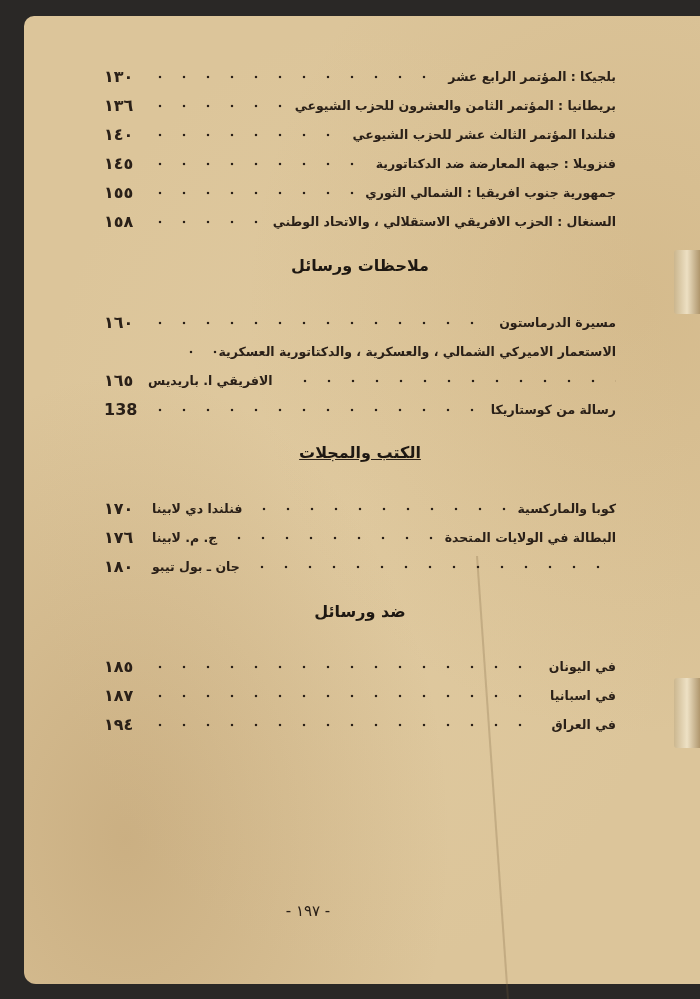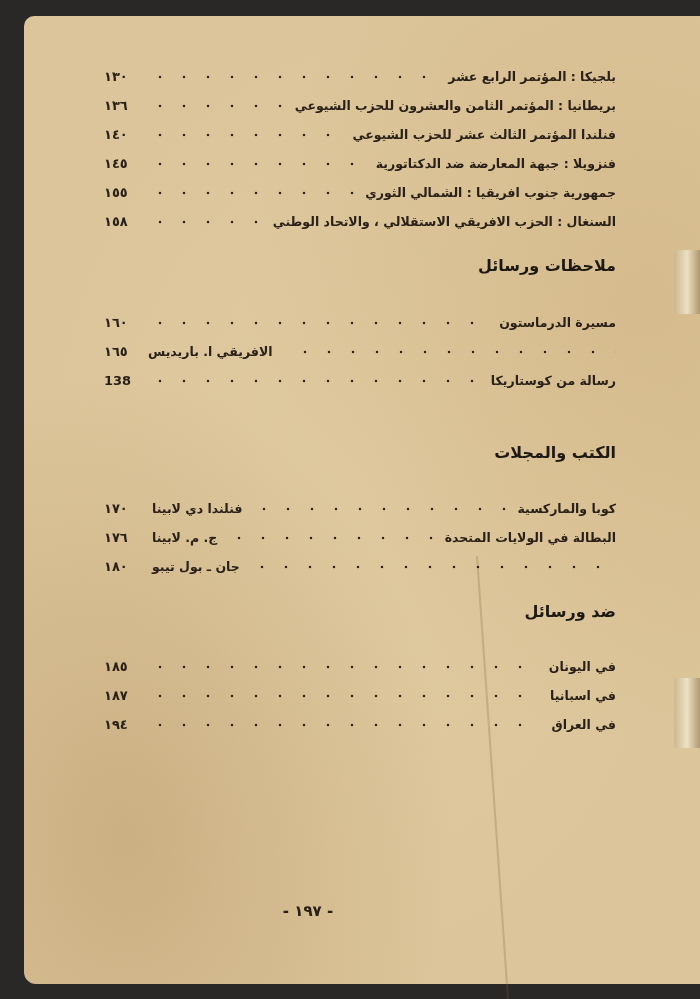--- a/index.html
+++ b/index.html
@@ -46,30 +46,30 @@
   }
   .row .title { white-space: nowrap; }
   .row .dots {
     flex: 1; margin: 0 10px;
     height: 4px;
     background-image: radial-gradient(circle, #2a2018 1.4px, rgba(0,0,0,0) 1.6px);
     background-size: 24px 4px;
     background-repeat: repeat-x;
     background-position: left center;
   }
-  .row .num { width: 34px; text-align: left; white-space: nowrap; font-size: 13px; }
+  .row .num { width: 34px; text-align: left; white-space: nowrap; font-size: 16px; }
   .row.cont .dots { margin-right: 0; }
   .heading {
-    font-weight: bold; font-size: 16px;
+    text-align: center; font-weight: bold; font-size: 16px;
     color: #1e1812;
     direction: rtl;
   }
   .page-number {
     position: absolute; left: 0; width: 616px; top: 902px;
-    text-align: center; font-weight: bold; font-size: 15px;
+    text-align: center; font-weight: normal; font-size: 15px;
     color: #2a2018;
   }
 </style>
 </head>
 <body>
 
 <div class="page">
   <div class="crease"></div>
   <div class="staple s1"></div>
   <div class="staple s2"></div>
@@ -110,34 +110,39 @@
 
 <div class="toc" style="top:256px;">
   <div class="heading">ملاحظات ورسائل</div>
 </div>
 <div class="toc" style="top:308px;">
   <div class="row">
     <span class="title">مسيرة الدرماستون</span>
     <span class="dots"></span>
     <span class="num">١٦٠</span>
   </div>
+  <div class="row cont">
+    <span class="title">الاستعمار الاميركي الشمالي ، والعسكرية ، والدكتاتورية العسكرية</span>
+    <span class="dots" style="flex:0 0 40px;"></span>
+    <span class="num"></span>
+  </div>
   <div class="row">
     <span class="title" style="visibility:hidden;width:0;"></span>
     <span class="dots" style="margin-right:0;"></span>
     <span class="title" style="margin-right:10px;">الافريقي ا. باريديس</span>
     <span class="num" style="margin-right:10px;">١٦٥</span>
   </div>
   <div class="row">
     <span class="title">رسالة من كوستاريكا</span>
     <span class="dots"></span>
     <span class="num">138</span>
   </div>
 </div>
 
-<div class="toc" style="top:443px;">
+<div class="toc" style="top:443px;text-decoration:underline;">
   <div class="heading">الكتب والمجلات</div>
 </div>
 <div class="toc" style="top:494px;">
   <div class="row">
     <span class="title">كوبا والماركسية</span>
     <span class="dots"></span>
     <span class="title">فنلندا دي لابينا</span>
     <span class="num" style="margin-right:14px;">١٧٠</span>
   </div>
   <div class="row">

